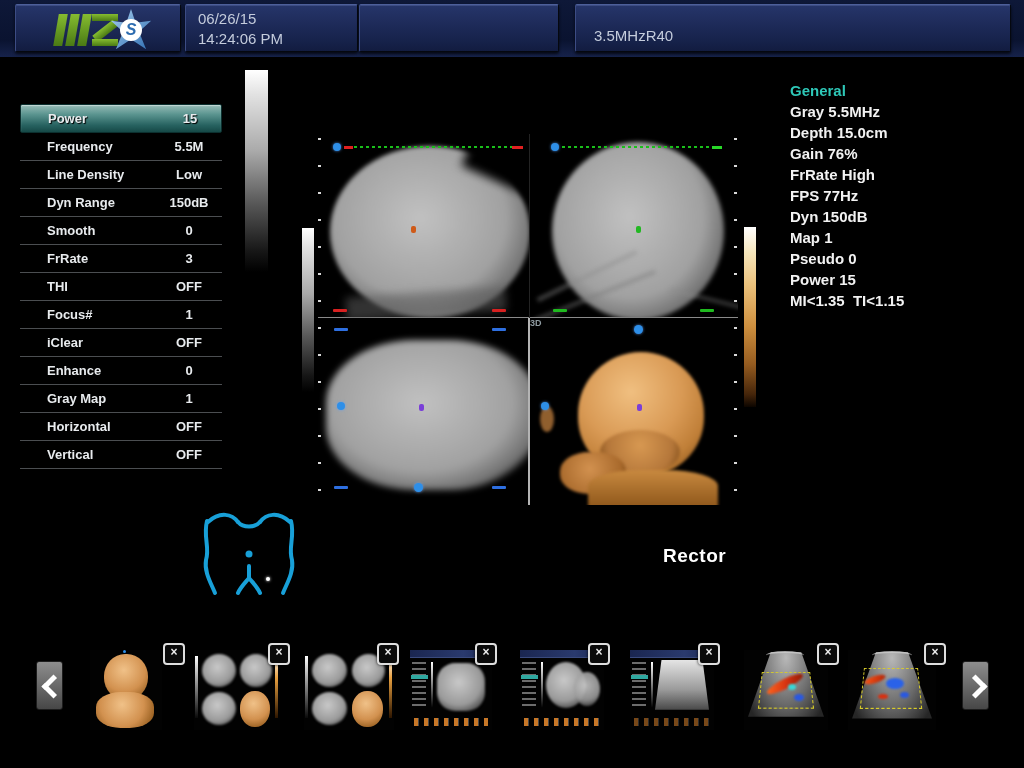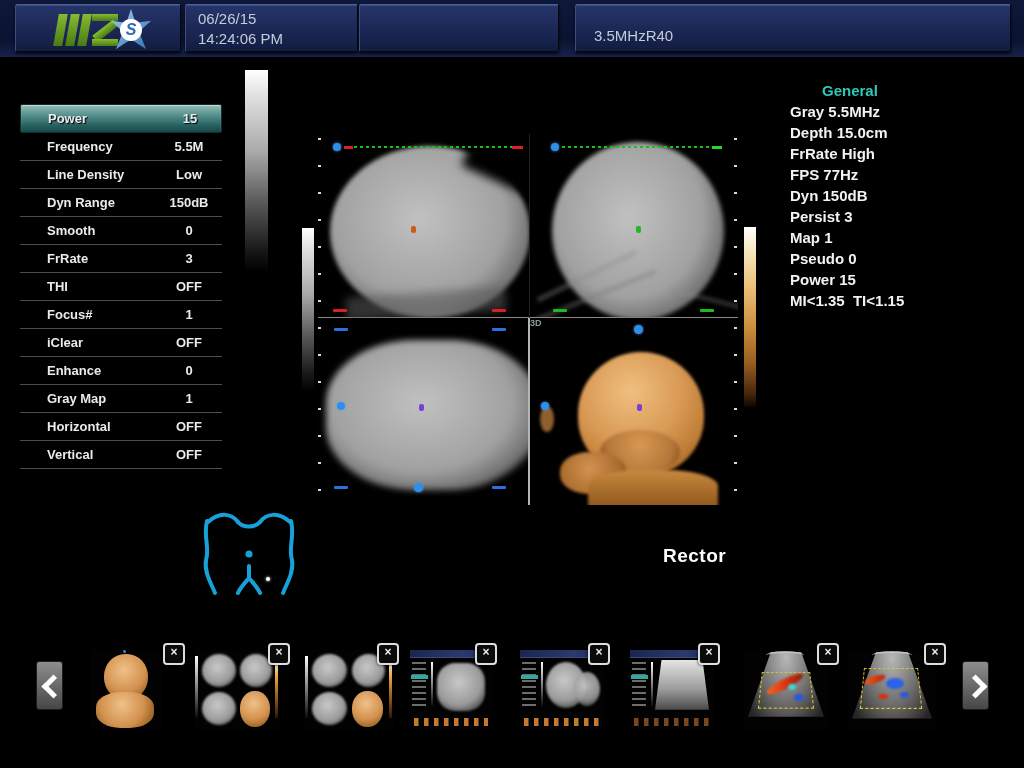--- a/index.html
+++ b/index.html
@@ -51,21 +51,21 @@
   
   .usblob{position:absolute;border-radius:50%;filter:blur(2px);}
   .gray-tex{background:
       repeating-linear-gradient(37deg,rgba(255,255,255,.06) 0 2px,rgba(0,0,0,.07) 2px 4px),
       radial-gradient(ellipse at 45% 42%,#c6c6c6,#a4a4a4 55%,#6e6e6e 74%,rgba(0,0,0,0) 80%);}
   .fetus-part{position:absolute;filter:blur(1.5px);}
 
   
   #infopanel{position:absolute;left:790px;top:80px;width:220px;color:#f2f2f2;
              font-size:15px;font-weight:700;}
-  #infopanel .title{height:21px;line-height:21px;margin-left:32px;}
+  #infopanel .title{height:21px;line-height:21px;}
   .irow{height:21px;line-height:21px;white-space:pre;}
 
   
   #freeze{position:absolute;left:663px;top:545px;color:#fff;font-size:19px;font-weight:700;letter-spacing:.5px;}
   #render3d{position:absolute;left:530px;top:318px;color:#8e9aa0;font-size:9px;font-weight:700;}
 
   
   #bodymarker{position:absolute;left:192px;top:504px;}
 
   
@@ -241,24 +241,24 @@
   </div>
   <div id="render3d">3D</div>
   <div class="abs dotb" style="left:634px;top:325px;width:9px;height:9px;"></div>
   <div class="abs dotb" style="left:541px;top:402px;width:8px;height:8px;"></div>
   <div class="mark" style="left:637px;top:404px;background:#7a3fd8;"></div>
 
   <div id="infopanel">
     <div class="title" style="color:#2ec8b8;">General</div>
     <div class="irow">Gray 5.5MHz</div>
     <div class="irow">Depth 15.0cm</div>
+    <div class="irow">Gain 76%</div>
     <div class="irow">FrRate High</div>
     <div class="irow">FPS 77Hz</div>
     <div class="irow">Dyn 150dB</div>
-    <div class="irow">Persist 3</div>
     <div class="irow">Map 1</div>
     <div class="irow">Pseudo 0</div>
     <div class="irow">Power 15</div>
     <div class="irow">MI&lt;1.35  TI&lt;1.15</div>
   </div>
 
   <div id="bodymarker">
     <svg width="114" height="94" viewBox="0 0 114 94">
       <g stroke="#18a0d8" stroke-width="4" fill="none" stroke-linecap="round">
         <path d="M16,18 C28,7 40,10 46,18"></path>

